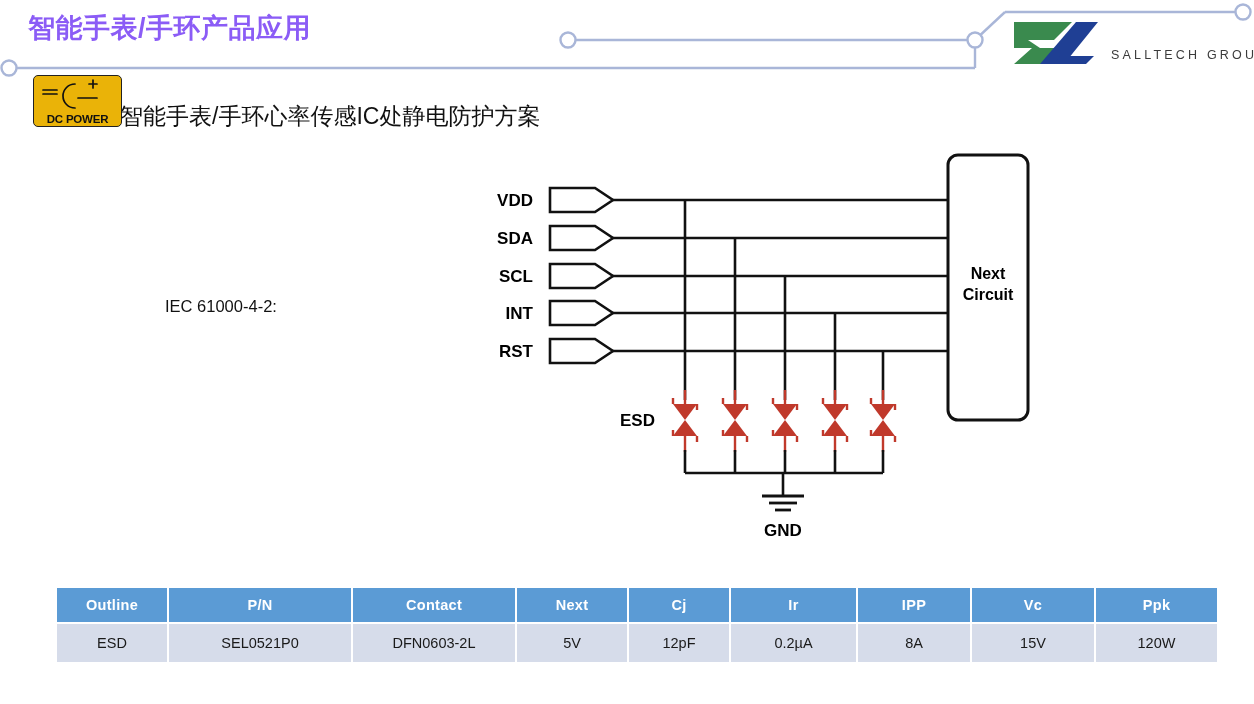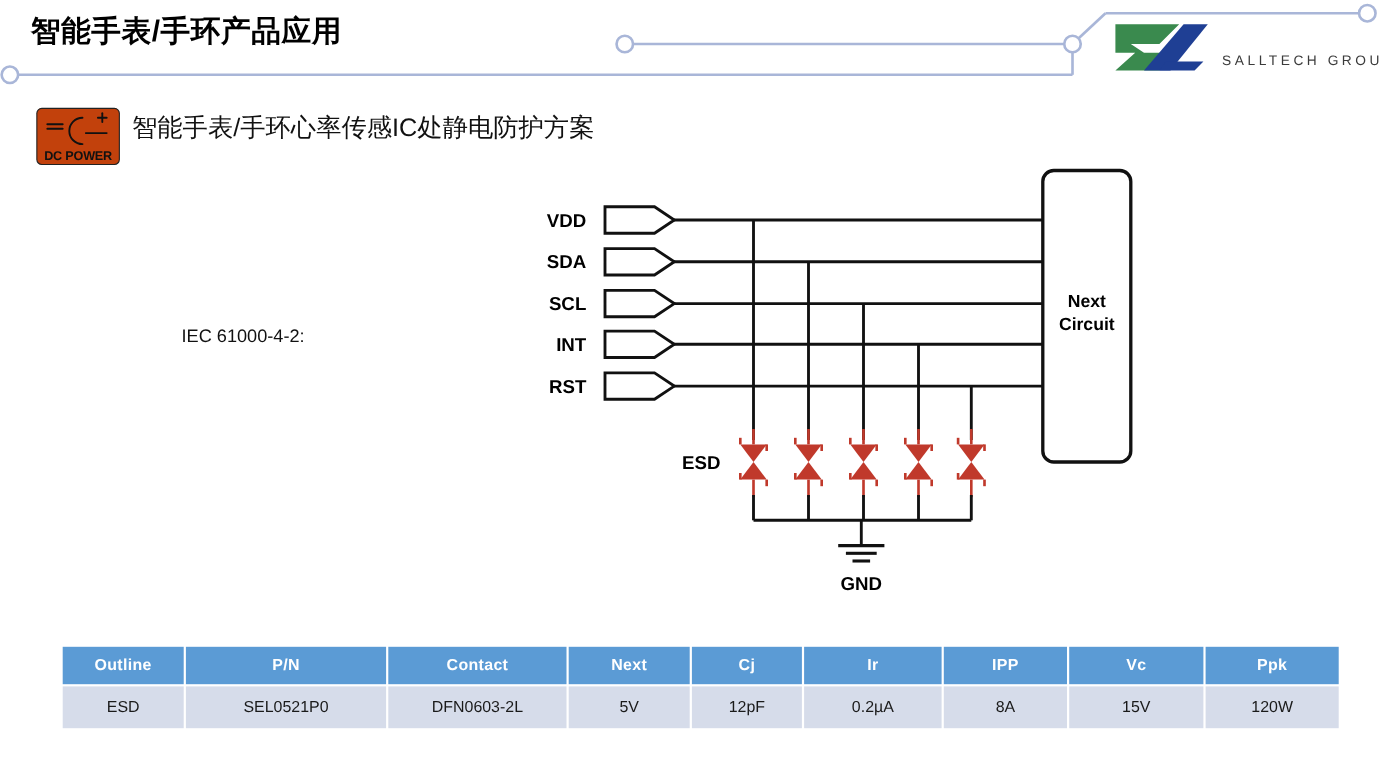--- a/index.html
+++ b/index.html
@@ -16,21 +16,21 @@
     color: #000;
   }
 
   
   #page-title {
     position: absolute;
     left: 28px;
     top: 10px;
     font-size: 27px;
     font-weight: bold;
-    color: #000000;
+    color: #8b5cf6;
     letter-spacing: 0.5px;
     white-space: nowrap;
   }
 
   
   #deco-svg {
     position: absolute;
     left: 0;
     top: 0;
     width: 1254px;
@@ -69,27 +69,27 @@
     font-size: 12.5px;
     letter-spacing: 3.2px;
     color: #3b3b3b;
     white-space: nowrap;
   }
 
   
   #dc-badge {
     position: absolute;
     left: 33px;
-    top: 98px;
-    width: 76px;
+    top: 75px;
+    width: 89px;
     height: 52px;
     border: 1.6px solid #222;
     border-radius: 5px;
     box-sizing: border-box;
-    background: #c2410c;
+    background: #eab308;
   }
   #dc-badge svg { position: absolute; left: 0; top: 0; }
   #dc-badge-label {
     position: absolute;
     left: 0;
     right: 0;
     bottom: 1px;
     text-align: center;
     font-size: 11.5px;
     font-weight: bold;

